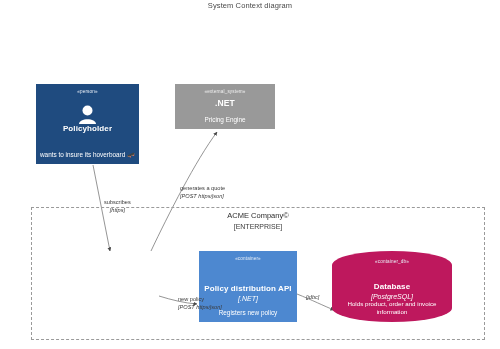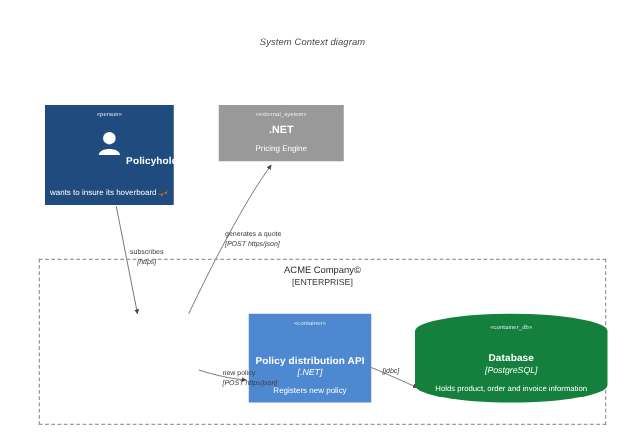--- a/index.html
+++ b/index.html
@@ -15,28 +15,27 @@
   }
   #canvas {
     position: relative;
     width: 500px;
     height: 349px;
   }
 
   
   #diagram-title {
     position: absolute;
-    top: 29px;
+    top: 1px;
     left: 0;
     width: 500px;
     text-align: center;
     font-size: 7.5px;
     color: #4a4a4a;
     letter-spacing: 0.1px;
-    font-style: italic;
   }
 
   
   #edges {
     position: absolute;
     top: 0;
     left: 0;
     width: 500px;
     height: 349px;
     pointer-events: none;
@@ -118,21 +117,20 @@
   
   #node-policyholder {
     left: 36px;
     top: 84px;
     width: 103px;
     height: 80px;
     background: #1f4b7f;
   }
   #node-policyholder .node-center {
     top: 40px;
-    padding-left: 38px;
   }
   #person-icon {
     position: absolute;
     left: 0;
     top: 20px;
     width: 100%;
     height: 20px;
   }
 
   
@@ -174,23 +172,23 @@
     background: #4d88d0;
   }
   #node-api .node-center {
     top: 33px;
   }
 
   
   #node-database {
     left: 332px;
     top: 251px;
-    width: 154px;
+    width: 120px;
     height: 71px;
-    background: #15803d;
+    background: #be185d;
     border-radius: 50% / 14px;
   }
   #node-database .stereotype {
     top: 8px;
   }
   #node-database .node-center {
     top: 31px;
   }
   #node-database .node-desc {
     bottom: 7px;

